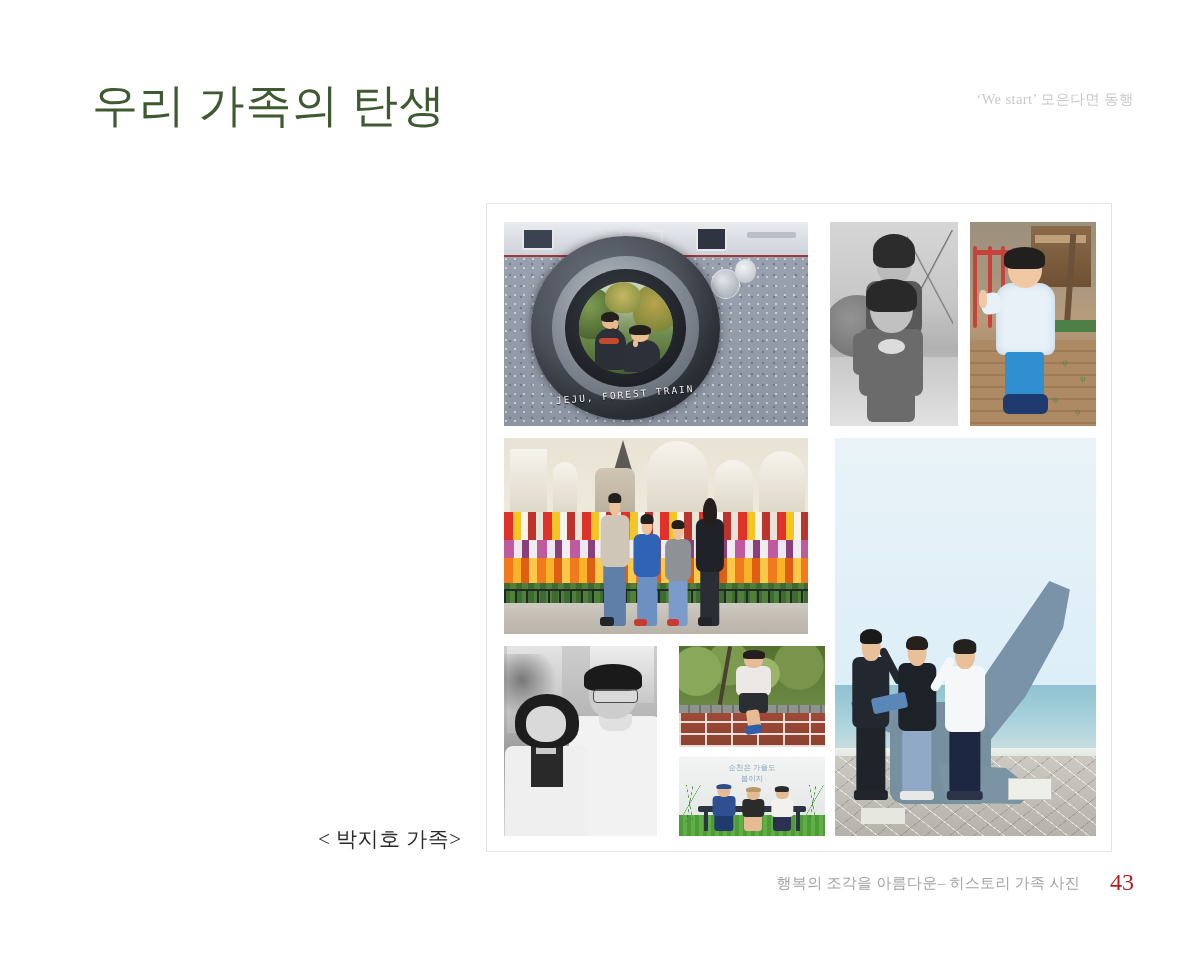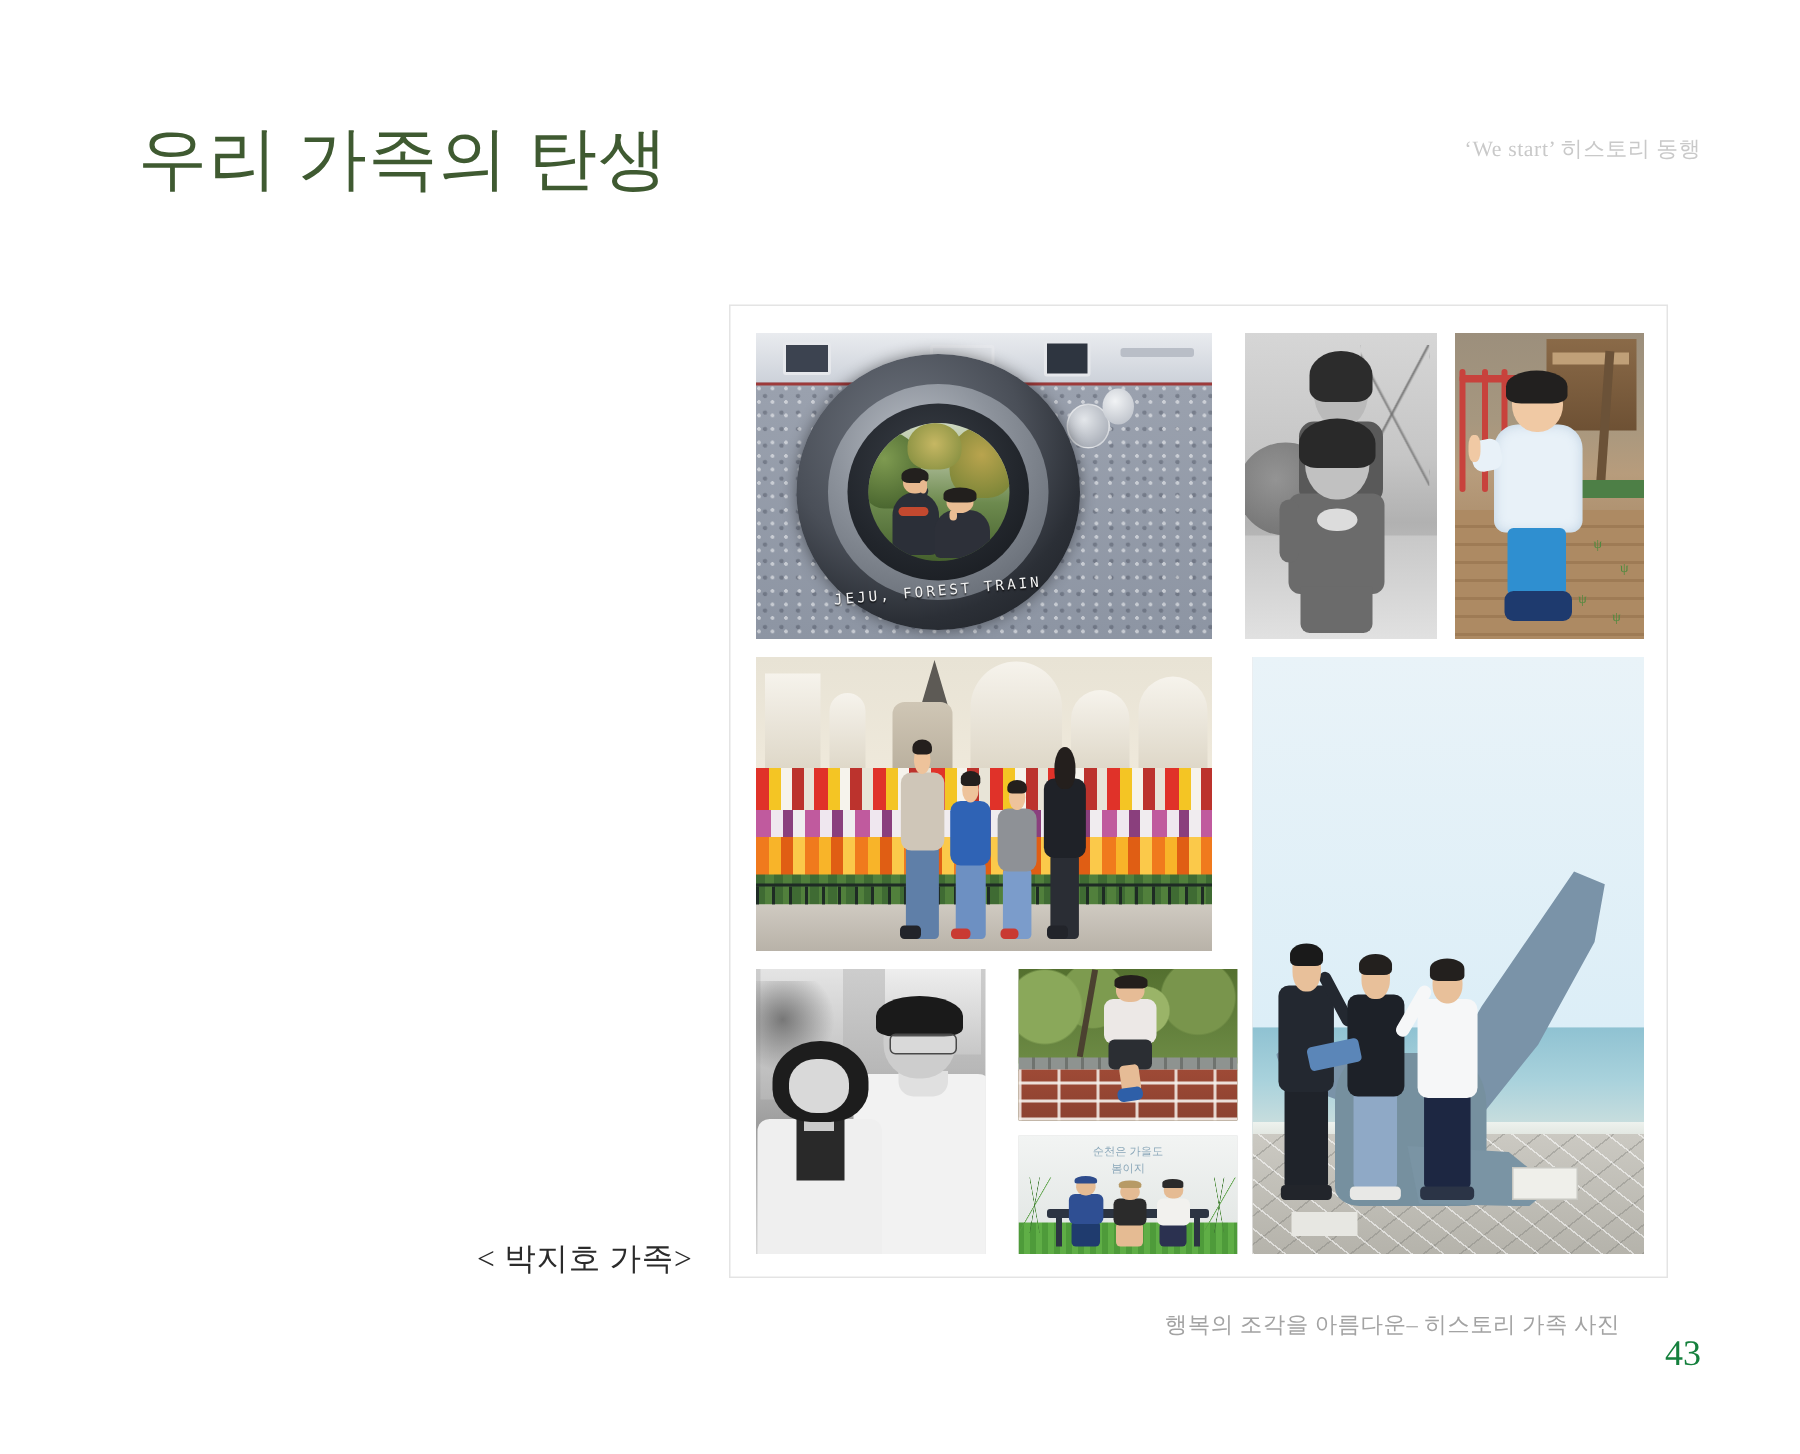--- a/index.html
+++ b/index.html
@@ -53,23 +53,23 @@
     right: 120px;
     top: 874px;
     font-size: 15px;
     color: #a3a3a3;
     letter-spacing: 0.3px;
     white-space: nowrap;
   }
   .page-number {
     position: absolute;
     right: 66px;
-    top: 890px;
+    top: 869px;
     font-size: 24px;
-    color: #15803d;
+    color: #b91c1c;
     white-space: nowrap;
   }
 
   
   .collage-frame {
     position: absolute;
     left: 486px;
     top: 203px;
     width: 626px;
     height: 649px;
@@ -560,21 +560,21 @@
   .wp-bag {
     position:absolute; left:16%; top:40%; width:26%; height:9%;
     background:#5b86b8; border-radius:3px; transform:rotate(-12deg);
   }
 </style>
 </head>
 <body>
 
 <div class="slide-title">우리 가족의 탄생</div>
 
-<div class="header-tag">‘We start’ 히스토리 동행</div>
+<div class="header-tag">‘We start’ 모은다면 동행</div>
 
 <div class="collage-frame">
   <div class="collage-inner">
 
     <div class="photo" id="photo-jeju-camera">
       <div class="scene">
         <div class="cam-body">
           <div class="cam-grain"></div>
           <div class="cam-topstrip">
             <i class="a"></i>

